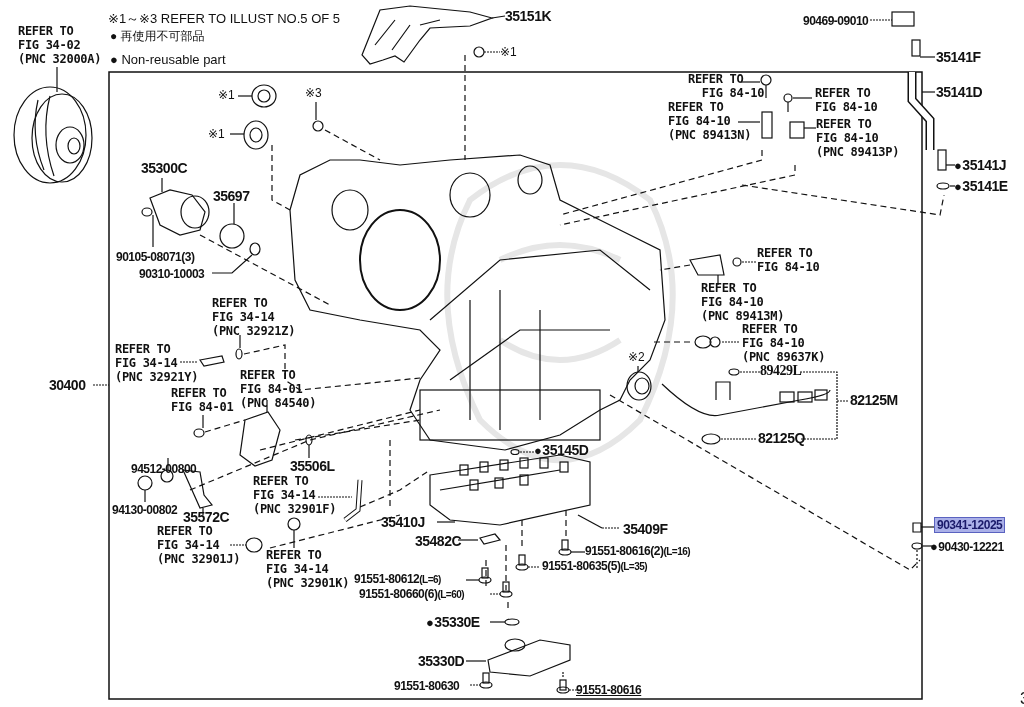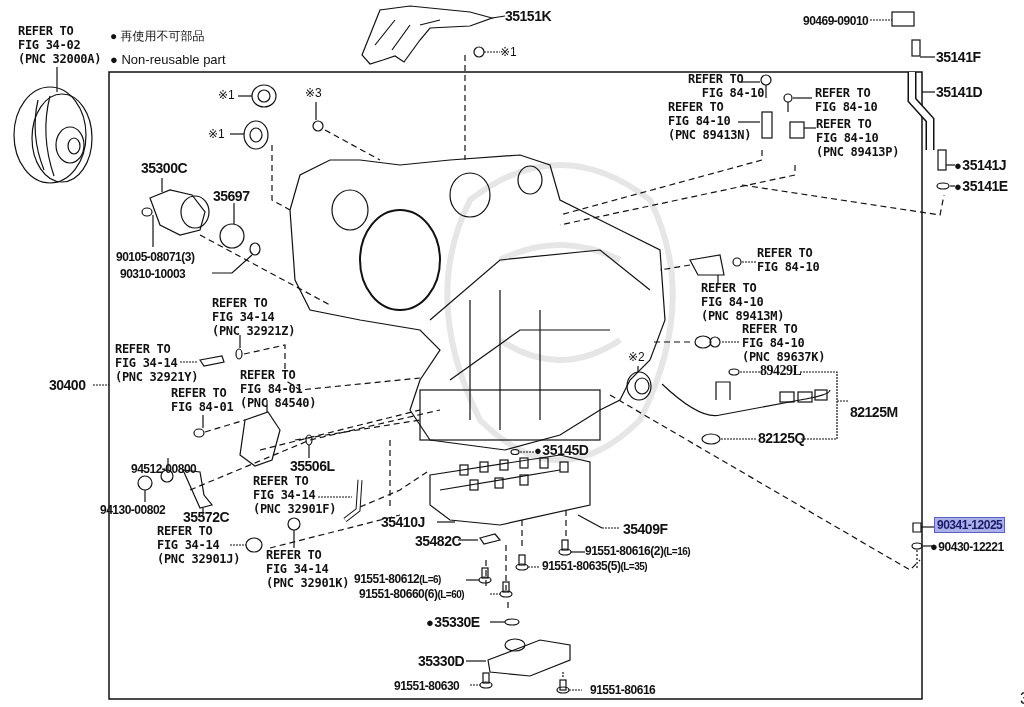--- a/index.html
+++ b/index.html
@@ -239,32 +239,33 @@
         <line x1="921" y1="527" x2="935" y2="527"></line>
     <ellipse cx="917" cy="546" rx="5" ry="3"></ellipse>
         <line x1="923" y1="546" x2="932" y2="546"></line>
     <line x1="917" y1="550" x2="917" y2="570" stroke-dasharray="2 2"></line>
   </g>
 </svg>
 
 <div class="lbl" style="left:18px;top:24px;">REFER TO
 FIG 34-02
 (PNC 32000A)</div>
+<div class="note" style="left:108px;top:10px;font-size:13px;">※1～※3 REFER TO ILLUST NO.5 OF 5</div>
 <div class="note" style="left:110px;top:28px;"><span>●</span> <span>再使用不可部品</span></div>
 <div class="note" style="left:110px;top:52px;font-size:13px;"><span>●</span> <span>Non-reusable part</span></div>
 
 <div class="pn" style="left:505px;top:8px;">35151K</div>
 <div class="note" style="left:500px;top:45px;">※1</div>
 <div class="note" style="left:218px;top:88px;">※1</div>
 <div class="note" style="left:208px;top:127px;">※1</div>
 <div class="note" style="left:305px;top:86px;">※3</div>
 <div class="pn" style="left:141px;top:160px;">35300C</div>
 <div class="pn" style="left:213px;top:188px;">35697</div>
 <div class="pn sm" style="left:116px;top:250px;">90105-08071(3)</div>
-<div class="pn sm" style="left:120px;top:267px;">90310-10003</div>
+<div class="pn sm" style="left:139px;top:267px;">90310-10003</div>
 
 <div class="pn sm" style="left:803px;top:14px;">90469-09010</div>
 <div class="pn" style="left:936px;top:49px;">35141F</div>
 <div class="pn" style="left:936px;top:84px;">35141D</div>
 <div class="pn dot" style="left:954px;top:157px;">35141J</div>
 <div class="pn dot" style="left:954px;top:178px;">35141E</div>
 
 <div class="lbl" style="left:688px;top:72px;">REFER TO
   FIG 84-10</div>
 <div class="lbl" style="left:668px;top:100px;">REFER TO
@@ -279,38 +280,38 @@
 FIG 84-10</div>
 <div class="lbl" style="left:701px;top:281px;">REFER TO
 FIG 84-10
 (PNC 89413M)</div>
 <div class="lbl" style="left:742px;top:322px;">REFER TO
 FIG 84-10
 (PNC 89637K)</div>
 
 <div class="note" style="left:628px;top:350px;">※2</div>
 <div class="pn" style="left:760px;top:363px;font-family:Liberation Serif, serif;">89429L</div>
-<div class="pn" style="left:850px;top:404px;">82125M</div>
+<div class="pn" style="left:850px;top:392px;">82125M</div>
 <div class="pn" style="left:758px;top:430px;">82125Q</div>
 
 <div class="pn" style="left:49px;top:377px;text-align:right;">30400</div>
 <div class="lbl" style="left:212px;top:296px;">REFER TO
 FIG 34-14
 (PNC 32921Z)</div>
 <div class="lbl" style="left:115px;top:342px;">REFER TO
 FIG 34-14
 (PNC 32921Y)</div>
 <div class="lbl" style="left:171px;top:386px;">REFER TO
 FIG 84-01</div>
 <div class="lbl" style="left:240px;top:368px;">REFER TO
 FIG 84-01
 (PNC 84540)</div>
 <div class="pn sm" style="left:131px;top:442px;margin-top:20px;">94512-00800</div>
 <div class="pn" style="left:290px;top:458px;">35506L</div>
-<div class="pn sm" style="left:100px;top:503px;">94130-00802</div>
+<div class="pn sm" style="left:112px;top:503px;">94130-00802</div>
 <div class="pn" style="left:183px;top:509px;">35572C</div>
 <div class="lbl" style="left:253px;top:474px;">REFER TO
 FIG 34-14
 (PNC 32901F)</div>
 <div class="lbl" style="left:157px;top:524px;">REFER TO
 FIG 34-14
 (PNC 32901J)</div>
 <div class="lbl" style="left:266px;top:548px;">REFER TO
 FIG 34-14
 (PNC 32901K)</div>
@@ -320,19 +321,19 @@
 <div class="pn" style="left:415px;top:533px;">35482C</div>
 <div class="pn" style="left:623px;top:521px;">35409F</div>
 <div class="pn sm" style="left:585px;top:544px;"><span>91551-80616(2)</span><span style="font-size:10px">(L=16)</span></div>
 <div class="pn sm" style="left:542px;top:559px;"><span>91551-80635(5)</span><span style="font-size:10px">(L=35)</span></div>
 <div class="pn sm" style="left:354px;top:572px;"><span>91551-80612</span><span style="font-size:10px">(L=6)</span></div>
 <div class="pn sm" style="left:359px;top:587px;"><span>91551-80660(6)</span><span style="font-size:10px">(L=60)</span></div>
 
 <div class="pn dot" style="left:426px;top:614px;">35330E</div>
 <div class="pn" style="left:418px;top:653px;">35330D</div>
 <div class="pn sm" style="left:394px;top:679px;">91551-80630</div>
-<div class="pn sm" style="left:590px;top:683px;">91551-80616</div>
+<div class="pn sm" style="left:576px;top:683px;text-decoration:underline;">91551-80616</div>
 
 <div class="pn sm hl" style="left:934px;top:517px;">90341-12025</div>
 <div class="pn sm dot" style="left:930px;top:539px;">90430-12221</div>
 
 <div class="note" style="left:1020px;top:690px;font-size:16px;">340652R</div>
 </div>
 
 </body></html>

